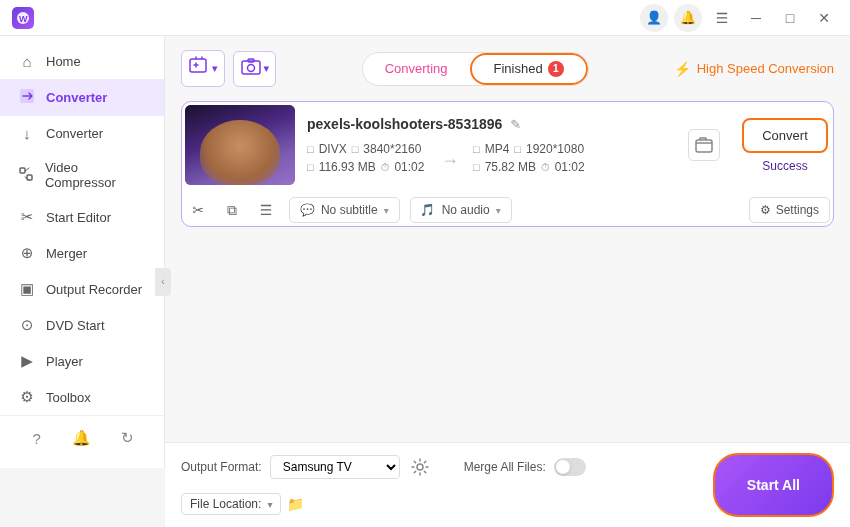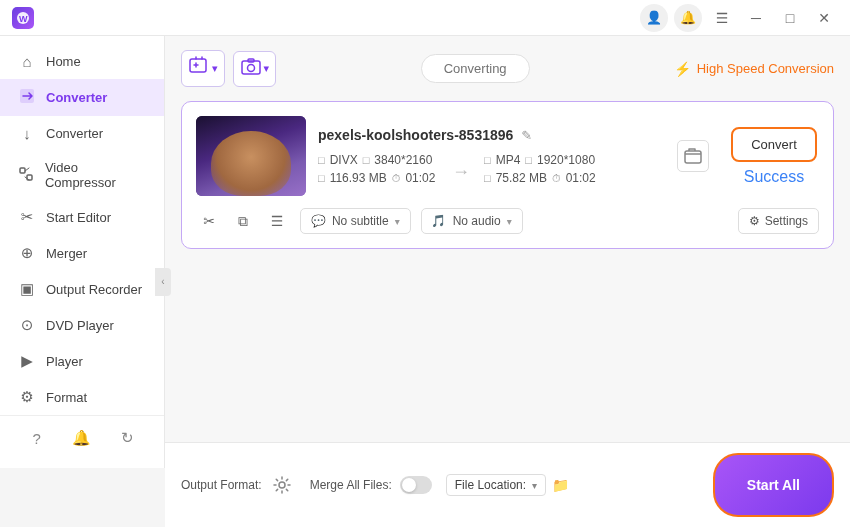--- a/index.html
+++ b/index.html
@@ -164,21 +164,21 @@
       border-radius: 20px;
       overflow: hidden;
       background: white;
     }
     .tab-btn {
       padding: 6px 22px;
       font-size: 13px;
       cursor: pointer;
       border: none;
       background: transparent;
-      color: #737373;
+      color: #ec4899;
       border-radius: 20px;
     }
     .tab-btn.active {
       background: white;
       border: 2px solid #f97316;
       border-radius: 20px;
       color: #333;
       font-weight: 500;
       display: flex;
       align-items: center;
@@ -210,21 +210,21 @@
       font-weight: 500;
       cursor: pointer;
     }
     .lightning-icon { font-size: 14px; color: #f97316; }
 
     
     .file-card {
       background: white;
       border: 1.5px solid #c4a8f5;
       border-radius: 10px;
-      padding: 14px;
+      padding: 3px;
       margin-bottom: 12px;
       flex-shrink: 0;
     }
     .file-card-header {
       display: flex;
       align-items: center;
       gap: 12px;
       margin-bottom: 12px;
     }
     .file-thumbnail {
@@ -309,22 +309,22 @@
       background: white;
       border: 2px solid #f97316;
       border-radius: 8px;
       color: #333;
       font-size: 13px;
       font-weight: 500;
       cursor: pointer;
       white-space: nowrap;
     }
     .success-text {
-      font-size: 16px;
-      color: #3b82f6;
+      font-size: 12px;
+      color: #4c1d95;
       text-align: left;
       font-weight: 500;
     }
 
     
     .file-card-bottom {
       display: flex;
       align-items: center;
       gap: 10px;
       margin-top: 6px;
@@ -378,21 +378,21 @@
       right: 0;
       background: white;
       border-top: 1px solid #e8e8e8;
       padding: 10px 16px;
       display: flex;
       align-items: center;
       gap: 16px;
     }
     .bottom-bar-left {
       display: flex;
-      flex-direction: row;
+      flex-direction: column;
       gap: 14px;
     }
     .output-format-row {
       display: flex;
       align-items: center;
       gap: 8px;
       font-size: 12px;
       color: #555;
     }
     .format-select {
@@ -555,29 +555,29 @@
       <div class="sidebar-item">
         <span class="sidebar-icon">⊕</span>
         <span>Merger</span>
       </div>
       <div class="sidebar-item">
         <span class="sidebar-icon">▣</span>
         <span>Output Recorder</span>
       </div>
       <div class="sidebar-item">
         <span class="sidebar-icon">⊙</span>
-        <span>DVD Player</span>
+        <span>DVD Start</span>
       </div>
       <div class="sidebar-item">
         <span class="sidebar-icon">▶</span>
         <span>Player</span>
       </div>
       <div class="sidebar-item">
         <span class="sidebar-icon">⚙</span>
-        <span>Format</span>
+        <span>Toolbox</span>
       </div>
 
       <div class="sidebar-bottom">
         <div class="sidebar-bottom-icon">?</div>
         <div class="sidebar-bottom-icon">🔔</div>
         <div class="sidebar-bottom-icon">↻</div>
       </div>
     </div>
     <div class="sidebar-collapse-btn">‹</div>
   </div>
@@ -606,20 +606,24 @@
               <circle cx="11" cy="12" r="3.5" stroke="#7c3aed" stroke-width="1.5" fill="none"></circle>
               <rect x="8" y="3" width="6" height="3" rx="1" stroke="#7c3aed" stroke-width="1.5" fill="none"></rect>
             </svg>
           </span>
           <span style="color:#7c3aed;font-size:11px;cursor:pointer;padding-right:4px;">▾</span>
         </div>
       </div>
 
       <div class="toolbar-center">
         <button class="tab-btn">Converting</button>
+        <button class="tab-btn active" style="display:flex;align-items:center;gap:5px;">
+          <span>Finished</span>
+          <span class="tab-badge">1</span>
+        </button>
       </div>
 
       <div class="toolbar-right">
         <div class="high-speed-btn">
           <span class="lightning-icon">⚡</span>
           <span>High Speed Conversion</span>
         </div>
       </div>
     </div>
 
@@ -710,27 +714,30 @@
           <span>⚙</span>
           <span>Settings</span>
         </div>
       </div>
     </div>
 
     <div class="bottom-bar">
       <div class="bottom-bar-left">
         <div class="output-format-row">
           <span>Output Format:</span>
+          <select class="format-select">
+            <option>Samsung TV</option>
+          </select>
           <div class="format-settings-icon">
             <svg width="18" height="18" viewBox="0 0 18 18" fill="none">
               <circle cx="9" cy="9" r="3" stroke="#888" stroke-width="1.5"></circle>
               <path d="M9 1v2M9 15v2M1 9h2M15 9h2M3.22 3.22l1.41 1.41M13.37 13.37l1.41 1.41M3.22 14.78l1.41-1.41M13.37 4.63l1.41-1.41" stroke="#888" stroke-width="1.5" stroke-linecap="round"></path>
             </svg>
           </div>
-          <span style="margin-left:8px;">Merge All Files:</span>
+          <span style="margin-left:24px;">Merge All Files:</span>
           <div class="toggle-switch"></div>
         </div>
         <div style="display:flex;align-items:center;gap:6px;">
           <div class="file-location-row">
             <span class="file-location-label">File Location:</span>
             <span class="file-location-dropdown">▾</span>
           </div>
           <span class="folder-icon">📁</span>
         </div>
       </div>

